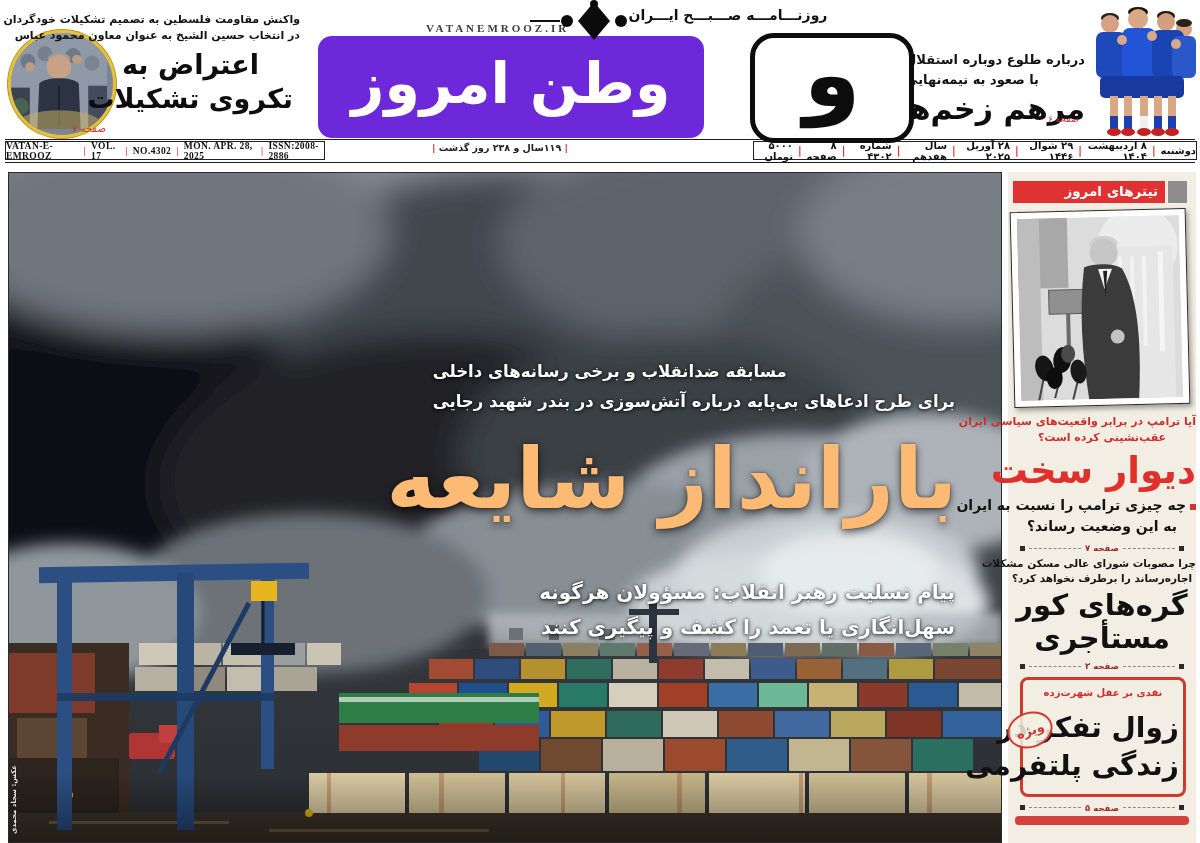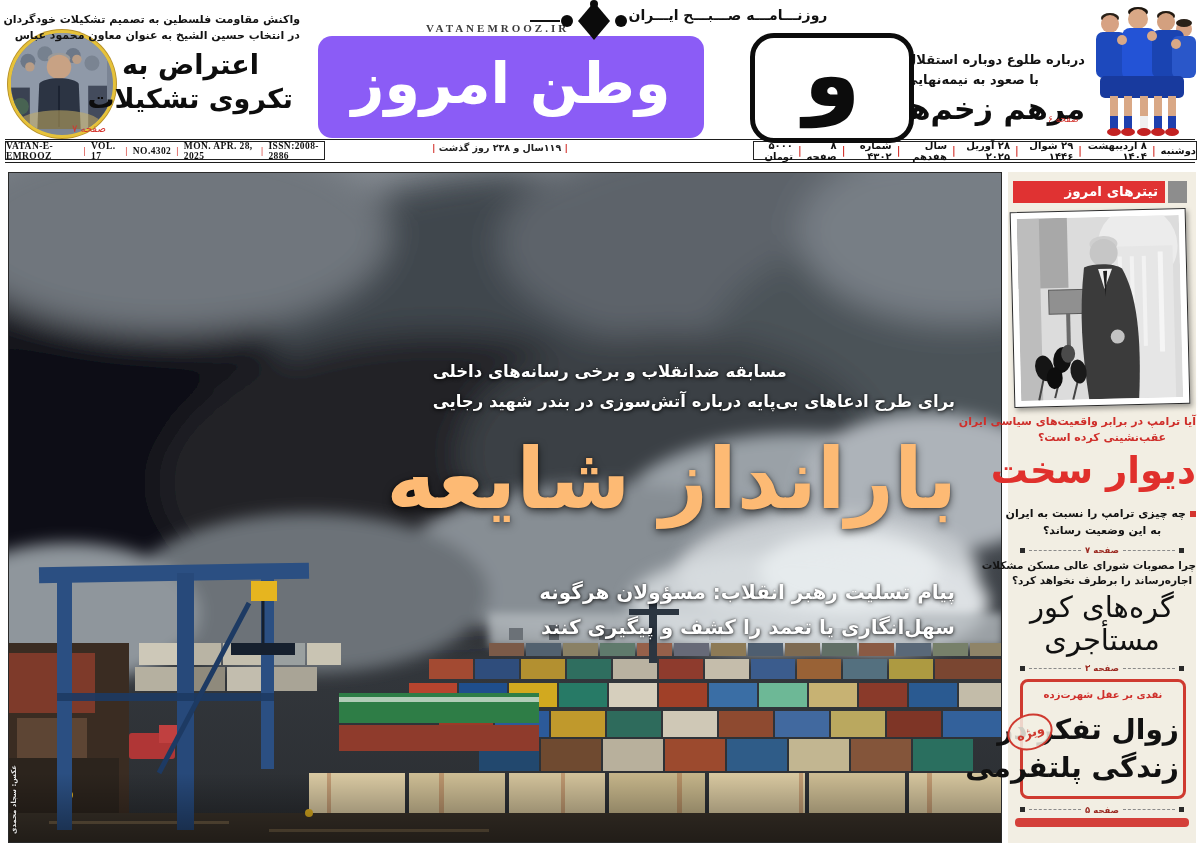--- a/index.html
+++ b/index.html
@@ -14,21 +14,21 @@
   .rule{position:absolute;left:5px;width:1190px;height:1px;background:#1d1d1d;}
   .circ-photo{position:absolute;left:8px;top:30px;width:102px;height:102px;border-radius:50%;
       border:3px solid #e6c23a;box-shadow:0 0 0 1px #b8922a;overflow:hidden;background:#7b8595;}
   .tl-kicker{position:absolute;left:70px;top:12px;width:230px;text-align:center;
       font-size:11px;font-weight:bold;color:#141414;line-height:1.45;}
   .tl-headline{position:absolute;left:88px;top:48px;width:205px;text-align:center;
       font-size:27px;font-weight:bold;color:#0d0d0d;line-height:1.25;}
   .page-label{font-size:10px;font-weight:normal;color:#d4352f;}
   .site-url{position:absolute;left:382px;top:22px;font-family:"Liberation Serif",serif;
       font-size:11px;font-weight:bold;letter-spacing:3px;color:#3c3c3c;margin-left:44px;}
-  .nameplate{position:absolute;left:318px;top:36px;width:386px;height:102px;background:#8b5cf6;
+  .nameplate{position:absolute;left:318px;top:36px;width:386px;height:102px;background:#6d28d9;
       border-radius:14px;display:flex;align-items:center;justify-content:center;z-index:2;}
   .nameplate .logo-txt{color:#ffffff;font-size:57px;font-weight:bold;line-height:1;padding-bottom:8px;}
   .vav-box{position:absolute;left:750px;top:33px;width:154px;height:100px;border:5px solid #0c0c0c;
       border-radius:24px;background:#ffffff;display:flex;align-items:center;justify-content:center;
       overflow:hidden;z-index:1;}
   .vav-box span{font-size:92px;font-weight:bold;color:#0c0c0c;line-height:.7;padding-bottom:26px;}
   .tagline{position:absolute;left:566px;top:7px;width:324px;text-align:center;
       font-size:14px;font-weight:bold;color:#111;}
   .tagline-dash{position:absolute;left:530px;top:20px;width:30px;height:2px;background:#111;}
   .fb-block{position:absolute;left:905px;top:50px;width:180px;direction:rtl;text-align:left;}
@@ -62,28 +62,28 @@
   .sb-header{display:flex;align-items:stretch;margin:0 9px 0 5px;height:22px;gap:3px;}
   .sb-header .bar{flex:1;background:#e03232;color:#fff;font-size:13.5px;font-weight:bold;
       direction:rtl;display:flex;align-items:center;padding:0 7px 2px 0;}
   .sb-header .gsq{width:19px;background:#8d8d8d;}
   .pframe{width:176px;height:196px;margin:7px 8px 0 4px;background:#fff;border:1px solid #2a2a2a;
       box-sizing:border-box;padding:6px;transform:rotate(-1.4deg);
       box-shadow:2px 3px 5px rgba(0,0,0,.35);}
   .pframe svg{display:block;}
   .s1-kicker{margin-top:8px;text-align:center;font-size:11px;font-weight:bold;color:#cf2e2a;line-height:1.45;}
   .s1-headline{margin-top:2px;text-align:center;font-size:37px;font-weight:bold;color:#e0302c;line-height:1.25;}
-  .s1-sub{margin-top:12px;text-align:center;font-size:11px;font-weight:bold;color:#121212;line-height:1.5;}
+  .s1-sub{margin-top:1px;text-align:center;font-size:14px;font-weight:bold;color:#121212;line-height:1.5;}
   .bullet-sq{display:inline-block;width:6px;height:6px;background:#d4352f;margin-left:4px;}
   .sb-divider{display:flex;align-items:center;gap:4px;margin:6px 12px 2px 12px;}
   .sb-divider .sq{width:5px;height:5px;background:#2a2a2a;}
   .sb-divider .dash{flex:1;border-top:1px dashed #8a8a8a;height:0;}
   .sb-divider .pg{font-size:8.5px;font-weight:bold;color:#9c2b23;direction:rtl;}
   .s2-kicker{margin-top:3px;text-align:center;font-size:10.5px;font-weight:bold;color:#141414;line-height:1.45;}
-  .s2-headline{margin-top:2px;text-align:center;font-size:29px;font-weight:normal;color:#111;line-height:1.15;}
+  .s2-headline{margin-top:2px;text-align:center;font-size:29px;font-weight:bold;color:#111;line-height:1.15;}
   .s3-box{position:relative;margin:6px 10px 0 12px;border:3px solid #cf3a30;border-radius:8px;
       padding:7px 4px 9px 4px;}
   .s3-kicker{text-align:center;font-size:10px;font-weight:bold;color:#cf2e2a;}
   .s3-headline{margin-top:11px;text-align:center;font-size:28px;font-weight:bold;color:#111;line-height:1.35;}
   .s3-stamp{position:absolute;left:-16px;top:32px;width:42px;height:32px;border:2px solid #cf3a30;
       border-radius:50%;transform:rotate(-18deg);display:flex;align-items:center;justify-content:center;
       color:#cf3a30;font-size:13px;font-weight:bold;background:rgba(242,238,227,.85);}
   .sb-bottom-bar{margin:3px 7px 0 7px;height:9px;background:#d4403a;border-radius:4px;}
 </style>
 </head>

